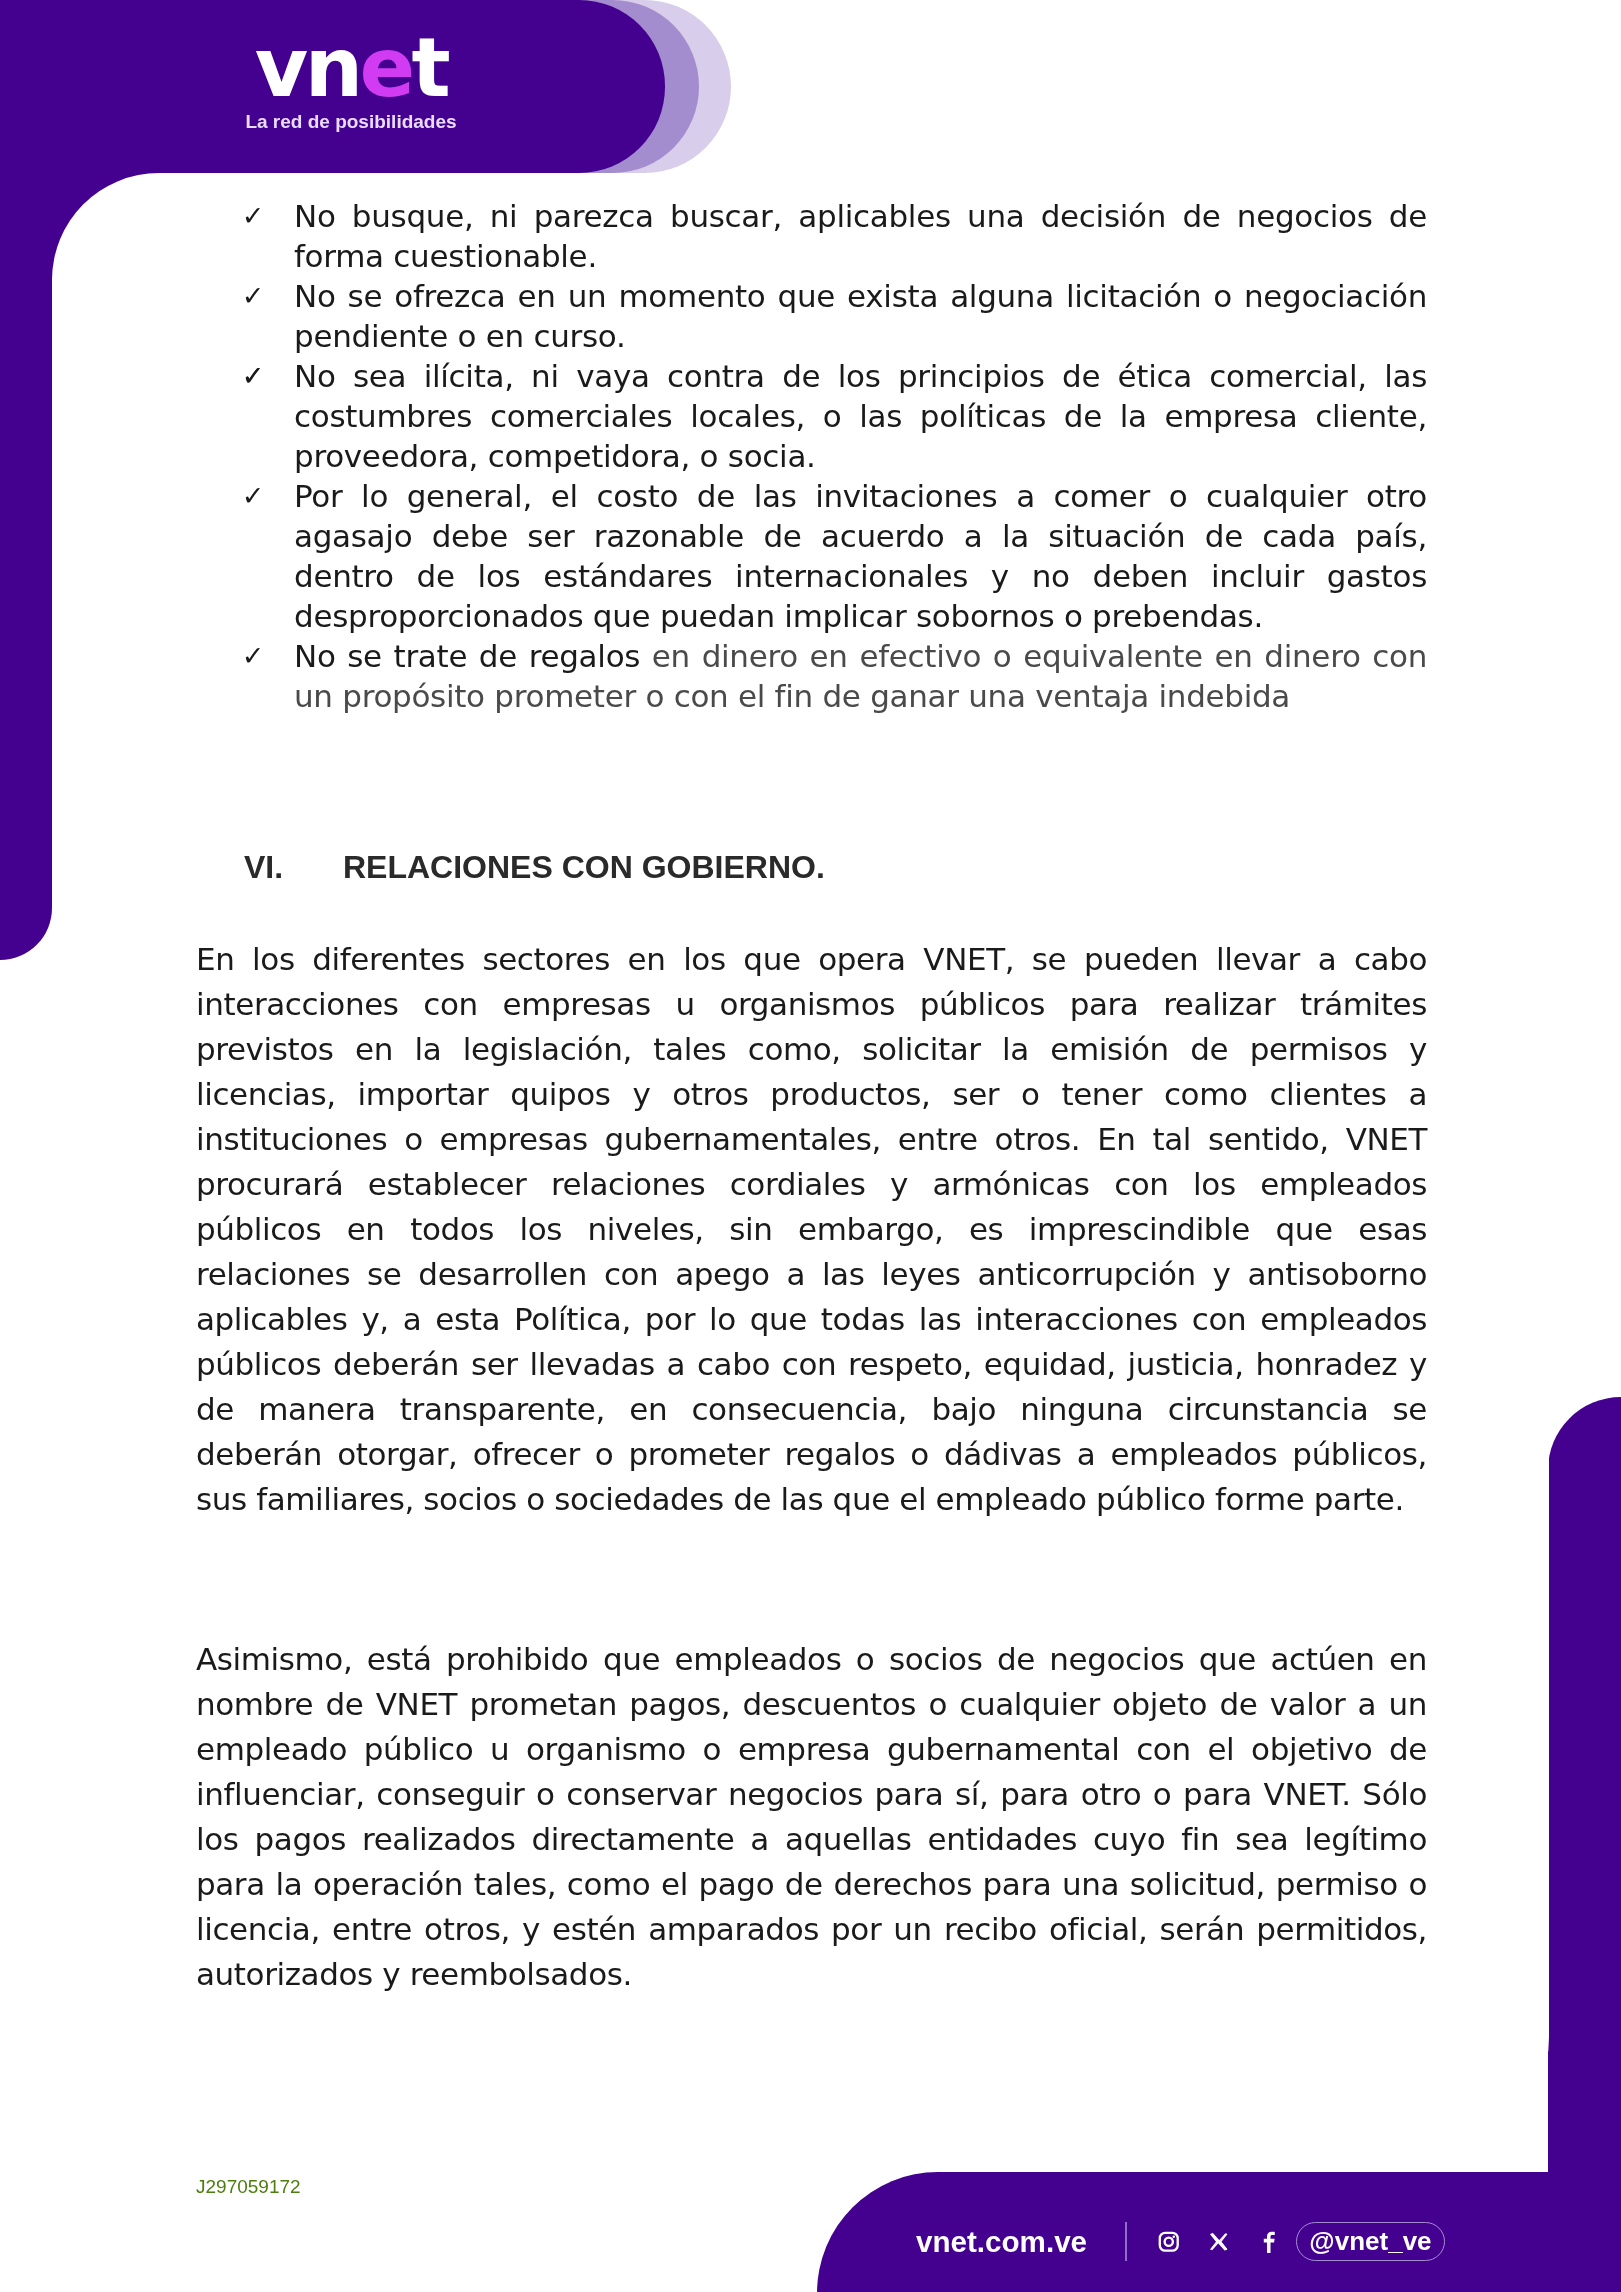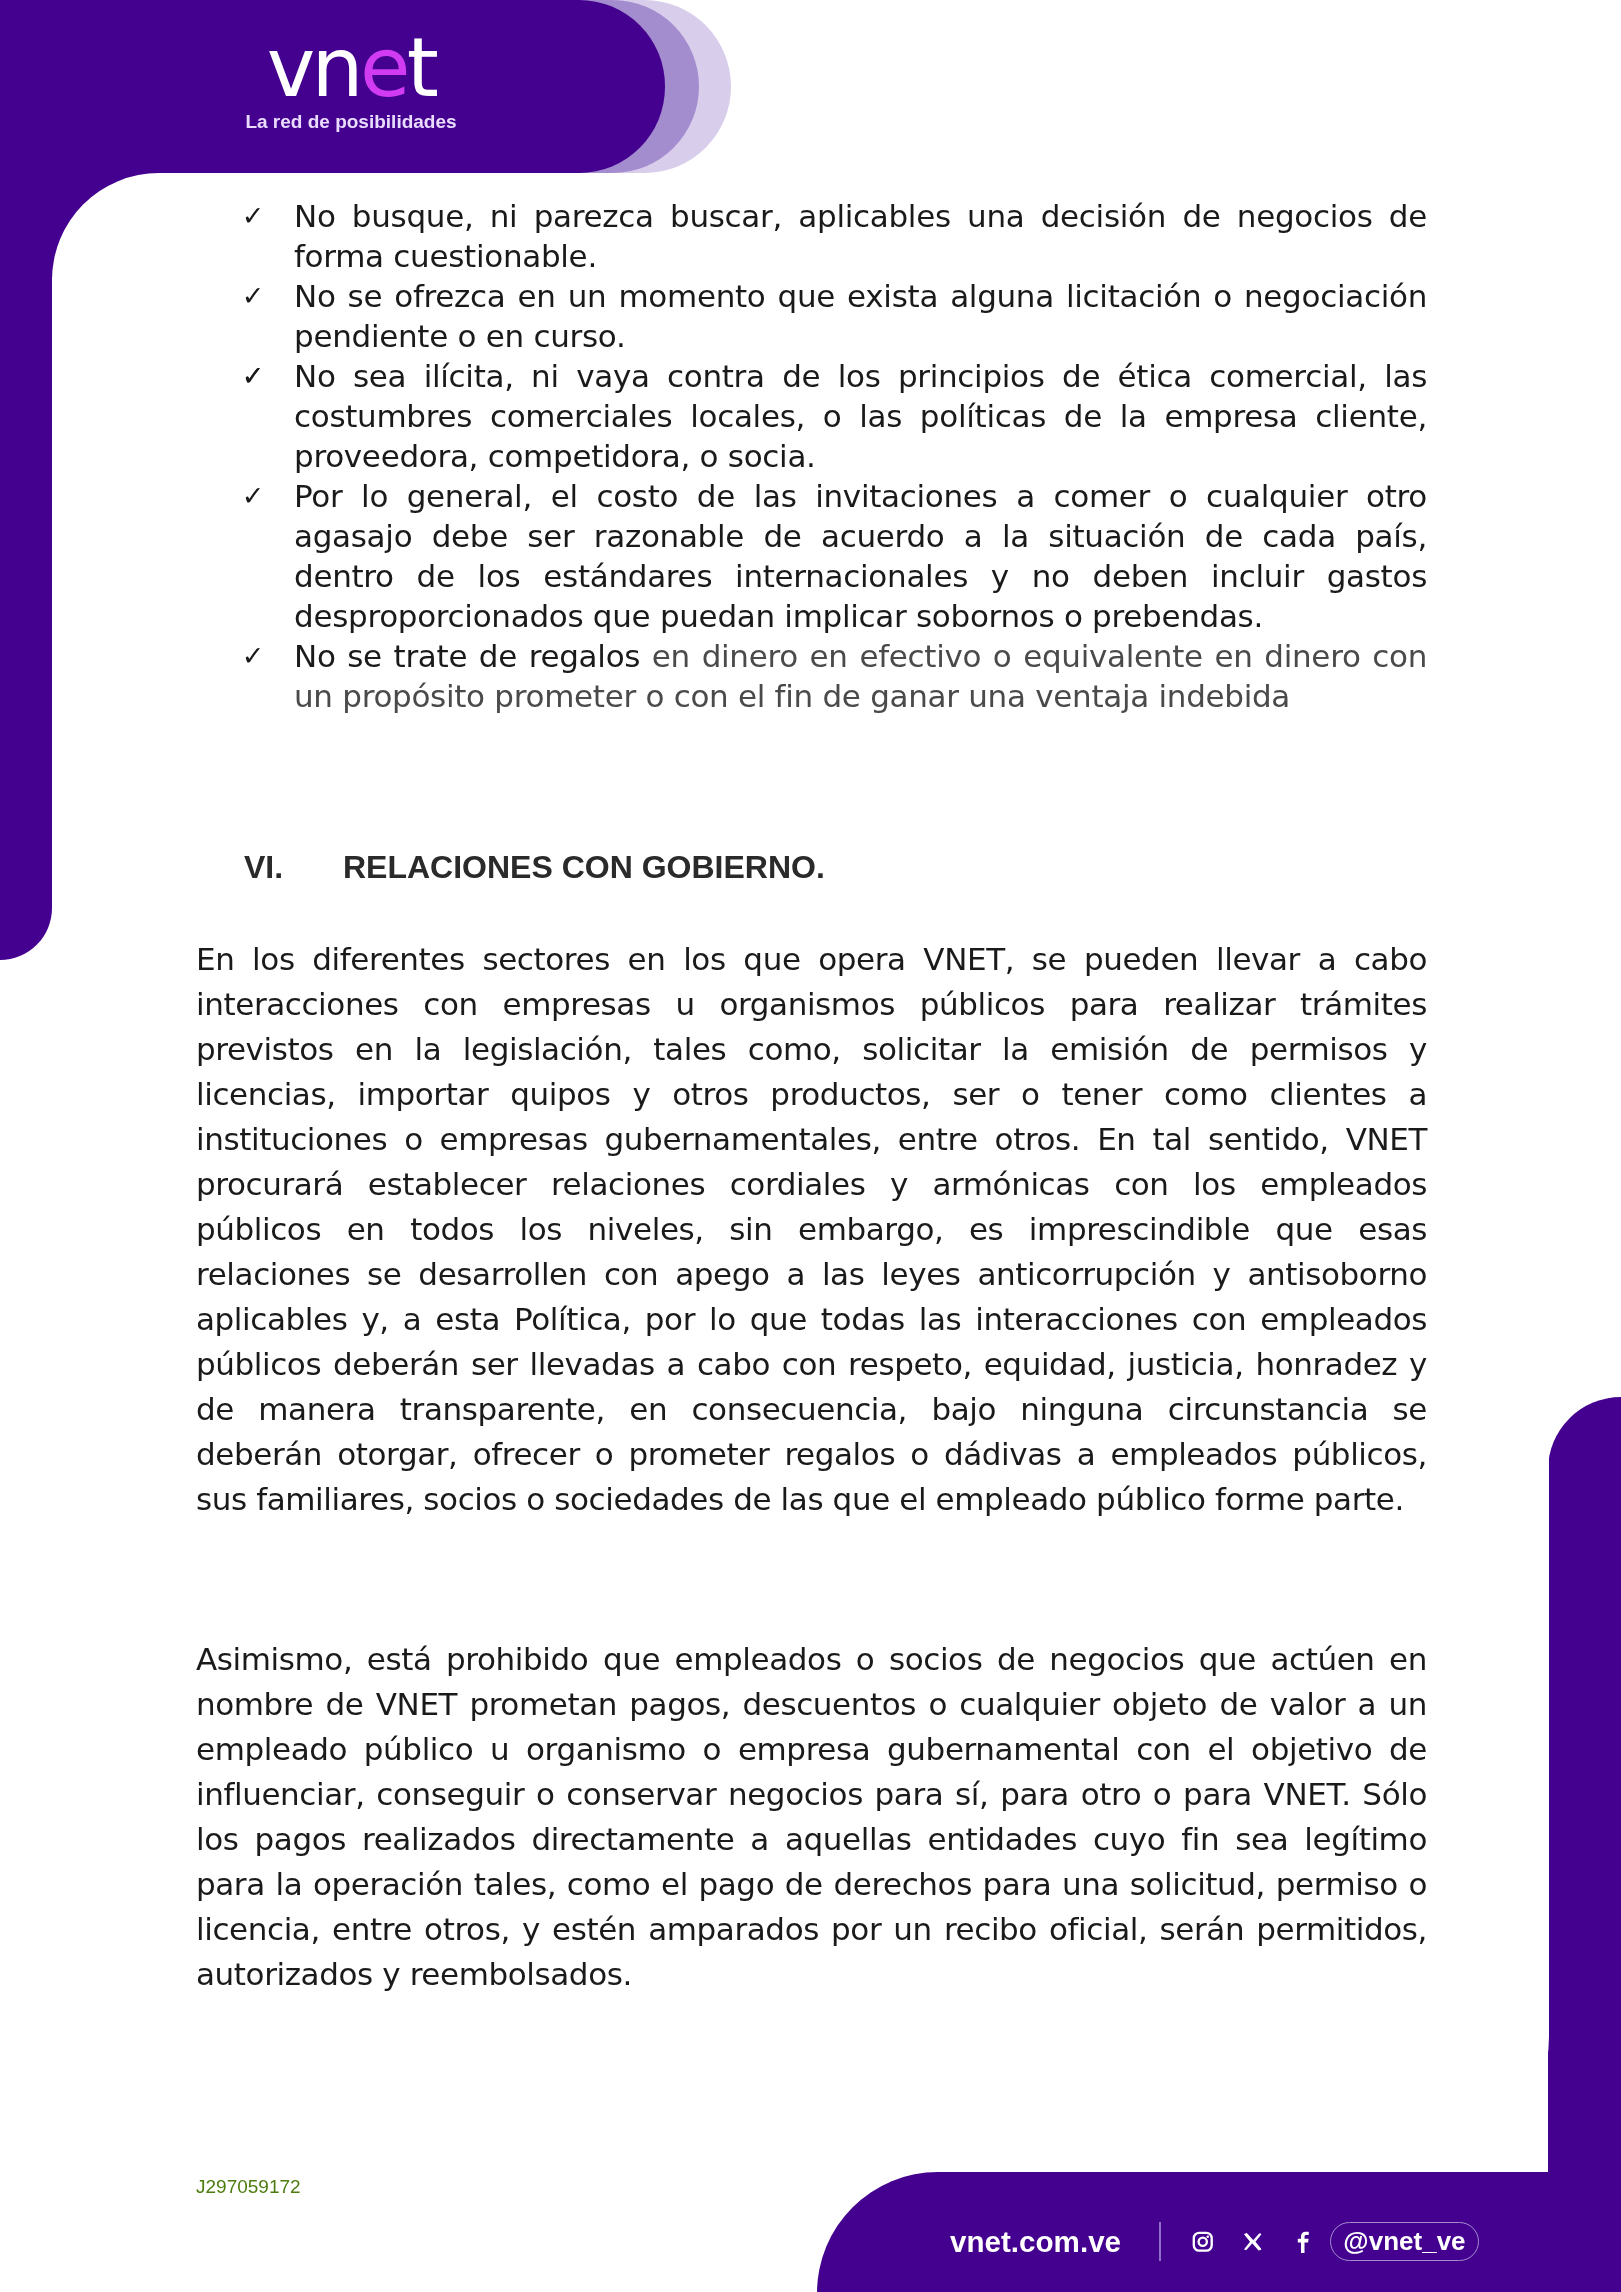--- a/index.html
+++ b/index.html
@@ -14,42 +14,42 @@
     .left-bar { left: 0; top: 0; width: 52px; height: 960px; background: #44008f; border-radius: 0 0 52px 0; }
     .left-fill { left: 0; top: 134px; width: 197px; height: 143px; background: #44008f; }
     .white-card { left: 52px; top: 173px; width: 1702px; height: 1988px; background: #ffffff; border-radius: 107px 0 0 0; }
 
     .right-bar { left: 1548px; top: 1397px; width: 73px; height: 896px; background: #44008f; border-radius: 73px 0 0 0; }
     .footer-band { left: 817px; top: 2172px; width: 805px; height: 121px; background: #44008f; border-radius: 134px 0 0 0; }
     .white-br { left: 1254px; top: 1343px; width: 295px; height: 828px; background: #ffffff; border-radius: 0 0 134px 0; }
 
     
     .logo { position: absolute; left: 238px; top: 23px; width: 226px; text-align: center; }
-    .logo-word { font-family: "DejaVu Sans", sans-serif; font-weight: normal; font-size: 82px; letter-spacing: -3.6px; line-height: 90px; color: #ffffff; }
+    .logo-word { font-family: "DejaVu Sans", sans-serif; font-weight: bold; font-size: 82px; letter-spacing: -3.6px; line-height: 90px; color: #ffffff; }
     .logo-word .e { color: #d13cf2; }
     .logo-tag { font-family: "Liberation Sans", sans-serif; font-size: 19px; color: #eadcff; margin-top: -1.8px; white-space: nowrap; font-weight: bold; }
 
     
     .bullets { position: absolute; left: 240px; top: 196px; width: 1187px; list-style: none; }
     .bullets li { position: relative; padding-left: 54px; font-size: 31px; line-height: 40px; text-align: justify; color: #1a1a1a; letter-spacing: -0.3px; }
     .bullets li .chk { position: absolute; left: 1.8px; top: 0; font-size: 27px; color: #1a1a1a; }
     .bullets li .muted { color: #4a4a4a; }
 
     
     .heading { position: absolute; left: 244px; top: 849px; font-family: "Liberation Sans", sans-serif; font-weight: bold; font-size: 32px; color: #2a2a2a; white-space: nowrap; }
     .heading .num { display: inline-block; width: 99px; }
 
     
     .para { position: absolute; left: 196px; width: 1231px; font-size: 31px; line-height: 45px; text-align: justify; color: #1a1a1a; letter-spacing: -0.4px; }
     .p1 { top: 937px; }
     .p2 { top: 1611px; margin-top: 26px; }
 
     
     .doc-id { position: absolute; left: 196px; top: 2176px; font-family: "Liberation Sans", sans-serif; font-size: 19px; color: #4d7c0f; }
-    .footer { position: absolute; left: 950px; top: 2219px; height: 45px; display: flex; align-items: center; color: #fff; text-align: center; }
+    .footer { position: absolute; left: 916px; top: 2219px; height: 45px; display: flex; align-items: center; color: #fff; text-align: center; }
     .site { font-family: "Liberation Sans", sans-serif; font-weight: bold; font-size: 29.6px; }
     .vsep { width: 1.8px; height: 39px; background: #8f6fc8; margin: 0 30px 0 38px; }
     .social { display: flex; align-items: center; gap: 27px; }
     .ico { display: inline-flex; align-items: center; justify-content: center; width: 23px; height: 23px; }
     .handle { margin-left: 16px; border: 1.8px solid #a48dcf; border-radius: 19.7px; padding: 2.7px 12.5px; font-family: "Liberation Sans", sans-serif; font-weight: bold; font-size: 26px; color: #fff; }
   </style>
 </head>
 <body>
 
 <div class="deco hdr-light"></div>

